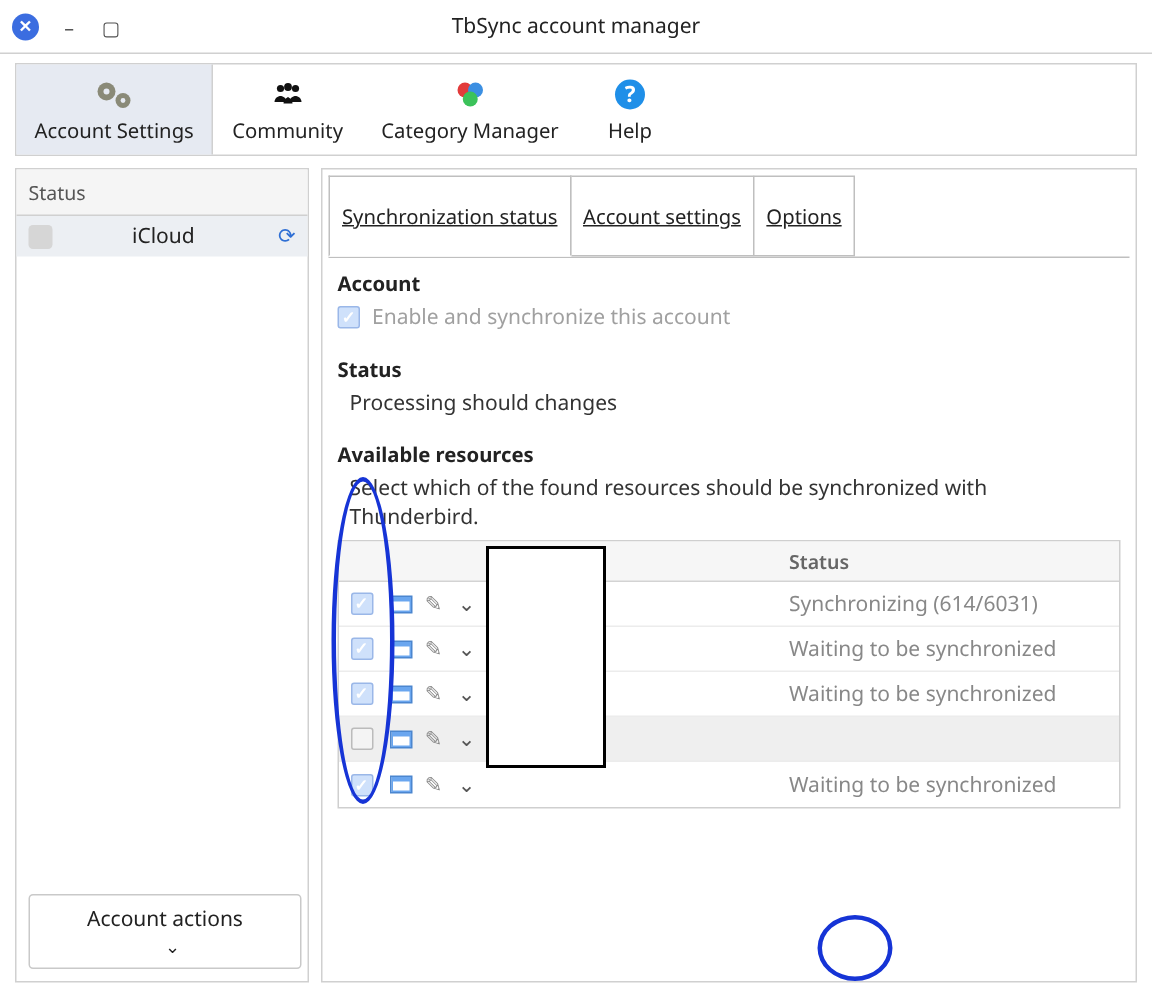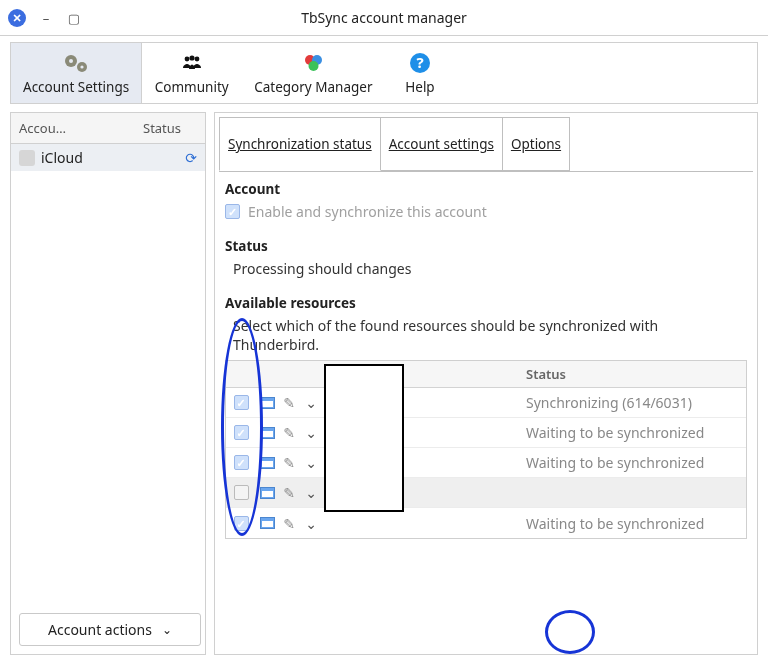--- a/index.html
+++ b/index.html
@@ -72,31 +72,32 @@
     border-bottom:1px solid #d0d0d0;
     font-size:13px; color:#555;
   }
   .sidebar-header > div { padding:6px 8px; }
   .sidebar-header .col-acc { flex:1; white-space:nowrap; overflow:hidden; text-overflow:ellipsis; }
   .sidebar-header .col-stat { width:70px; text-align:left; }
   .acct-row {
     display:flex; align-items:center; padding:4px 8px;
     background:#eceff3;
     cursor:pointer;
+    gap:47px;
   }
   .acct-icon { width:16px;height:16px; margin-right:6px; background:#d6d6d6; border-radius:3px; }
   .acct-label { flex:1; font-size:14px; }
   .acct-sync { color:#2f6fd4; font-size:14px; }
   .sidebar-spacer { flex:1; }
   .acct-actions {
     margin: 6px 4px 8px 8px;
     border:1px solid #c9c9c9; border-radius:3px;
     padding:6px 0;
     display:flex; align-items:center; justify-content:center;
-    font-size:14px; color:#222; cursor:pointer;
+    font-size:14px; color:#222; cursor:pointer;flex-direction:column;
   }
   .acct-actions .chev { margin-left:10px; font-size:12px; }
   .main {
     flex: 1;
     border: 1px solid #d0d0d0;
     display:flex; flex-direction:column;
     position: relative;
   }
   .tabs {
     display:flex; padding:4px 4px 0 4px;
@@ -234,21 +235,20 @@
         </svg>
     </div>
     <div class="tool-label">Help</div>
   </div>
 </div>
 
 <div class="body-area">
 
   <div class="sidebar">
     <div class="sidebar-header">
-      <div class="col-acc">Accou…</div>
       <div class="col-stat">Status</div>
     </div>
     <div class="acct-row">
       <div class="acct-icon"></div>
       <div class="acct-label">iCloud</div>
       <div class="acct-sync">⟳</div>
     </div>
     <div class="sidebar-spacer"></div>
     <div class="acct-actions">
       <span>Account actions</span>

